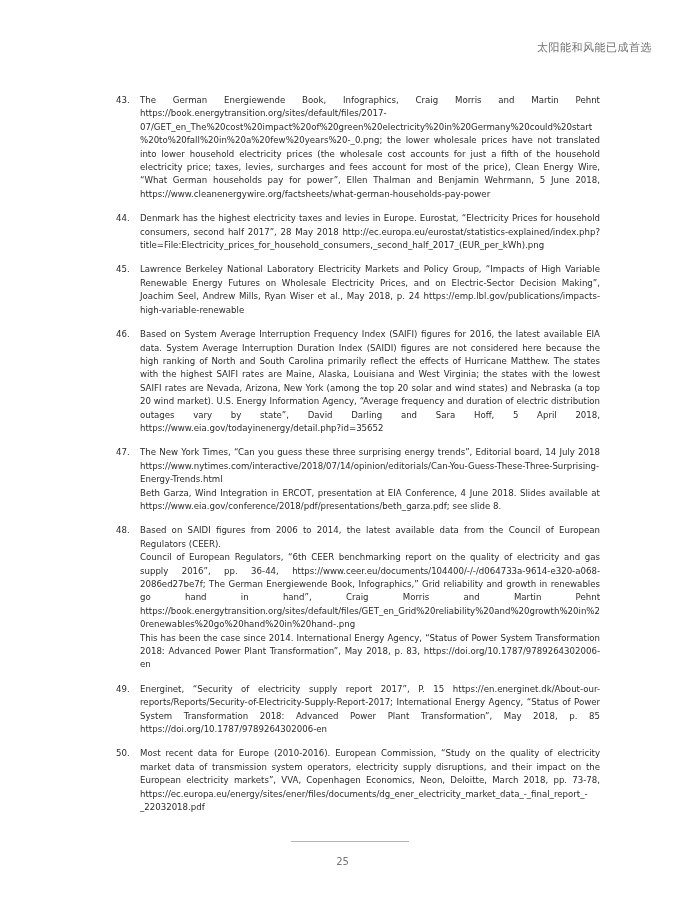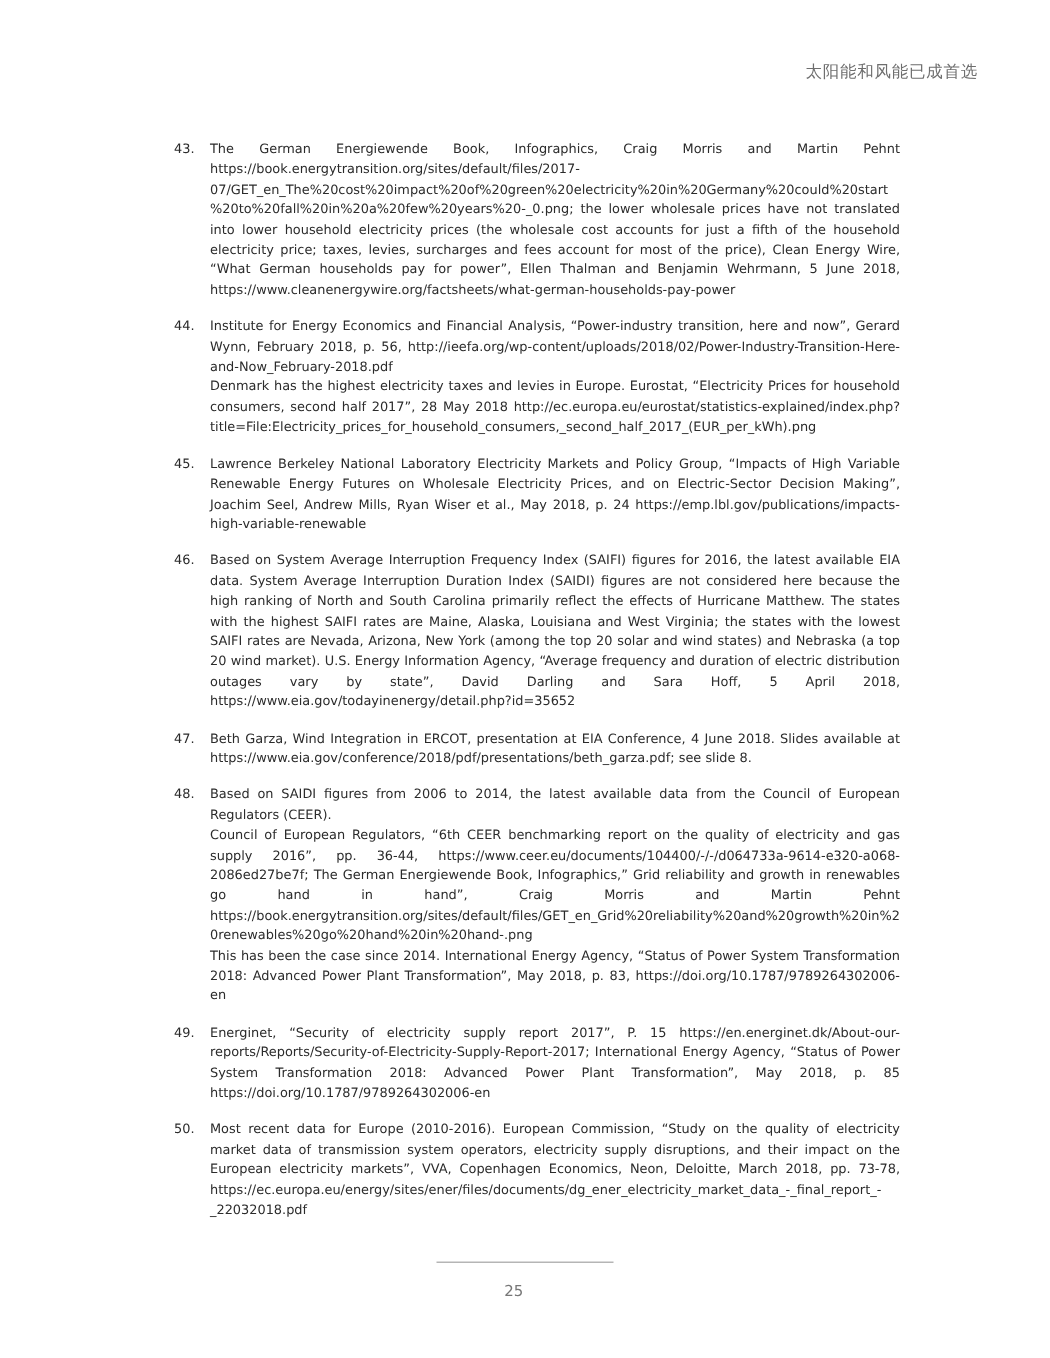--- a/index.html
+++ b/index.html
@@ -21,33 +21,33 @@
 
 <div class="running-head">太阳能和风能已成首选</div>
 
 <ol class="notes">
   <li class="note">
     <span class="note-num">43.</span>
     <span class="para">The German Energiewende Book, Infographics, Craig Morris and Martin Pehnt https://book.energytransition.org/sites/default/files/2017-07/GET_en_The%20cost%20impact%20of%20green%20electricity%20in%20Germany%20could%20start%20to%20fall%20in%20a%20few%20years%20-_0.png; the lower wholesale prices have not translated into lower household electricity prices (the wholesale cost accounts for just a fifth of the household electricity price; taxes, levies, surcharges and fees account for most of the price), Clean Energy Wire, “What German households pay for power”, Ellen Thalman and Benjamin Wehrmann, 5 June 2018, https://www.cleanenergywire.org/factsheets/what-german-households-pay-power</span>
   </li>
   <li class="note">
     <span class="note-num">44.</span>
-    <span class="para">Institute for Energy Economics and Financial Analysis, “Power-industry transition, here and now”, Gerard Wynn, February 2018, p. 56, http://ieefa.org/wp-content/uploads/2018/02/Power-Industry-Transition-Here-and-Now_February-2018.pdf</span>
     <span class="para">Denmark has the highest electricity taxes and levies in Europe. Eurostat, “Electricity Prices for household consumers, second half 2017”, 28 May 2018 http://ec.europa.eu/eurostat/statistics-explained/index.php?title=File:Electricity_prices_for_household_consumers,_second_half_2017_(EUR_per_kWh).png</span>
   </li>
   <li class="note">
     <span class="note-num">45.</span>
     <span class="para">Lawrence Berkeley National Laboratory Electricity Markets and Policy Group, “Impacts of High Variable Renewable Energy Futures on Wholesale Electricity Prices, and on Electric-Sector Decision Making”, Joachim Seel, Andrew Mills, Ryan Wiser et al., May 2018, p. 24 https://emp.lbl.gov/publications/impacts-high-variable-renewable</span>
   </li>
   <li class="note">
     <span class="note-num">46.</span>
     <span class="para">Based on System Average Interruption Frequency Index (SAIFI) figures for 2016, the latest available EIA data. System Average Interruption Duration Index (SAIDI) figures are not considered here because the high ranking of North and South Carolina primarily reflect the effects of Hurricane Matthew. The states with the highest SAIFI rates are Maine, Alaska, Louisiana and West Virginia; the states with the lowest SAIFI rates are Nevada, Arizona, New York (among the top 20 solar and wind states) and Nebraska (a top 20 wind market). U.S. Energy Information Agency, “Average frequency and duration of electric distribution outages vary by state”, David Darling and Sara Hoff, 5 April 2018, https://www.eia.gov/todayinenergy/detail.php?id=35652</span>
   </li>
   <li class="note">
     <span class="note-num">47.</span>
+    <span class="para">The New York Times, “Can you guess these three surprising energy trends”, Editorial board, 14 July 2018 https://www.nytimes.com/interactive/2018/07/14/opinion/editorials/Can-You-Guess-These-Three-Surprising-Energy-Trends.html</span>
     <span class="para">Beth Garza, Wind Integration in ERCOT, presentation at EIA Conference, 4 June 2018. Slides available at https://www.eia.gov/conference/2018/pdf/presentations/beth_garza.pdf; see slide 8.</span>
   </li>
   <li class="note">
     <span class="note-num">48.</span>
     <span class="para">Based on SAIDI figures from 2006 to 2014, the latest available data from the Council of European Regulators (CEER).</span>
     <span class="para">Council of European Regulators, “6th CEER benchmarking report on the quality of electricity and gas supply 2016”, pp. 36-44, https://www.ceer.eu/documents/104400/-/-/d064733a-9614-e320-a068-2086ed27be7f; The German Energiewende Book, Infographics,” Grid reliability and growth in renewables go hand in hand”, Craig Morris and Martin Pehnt https://book.energytransition.org/sites/default/files/GET_en_Grid%20reliability%20and%20growth%20in%20renewables%20go%20hand%20in%20hand-.png</span>
     <span class="para">This has been the case since 2014. International Energy Agency, “Status of Power System Transformation 2018: Advanced Power Plant Transformation”, May 2018, p. 83, https://doi.org/10.1787/9789264302006-en</span>
   </li>
   <li class="note">
     <span class="note-num">49.</span>

